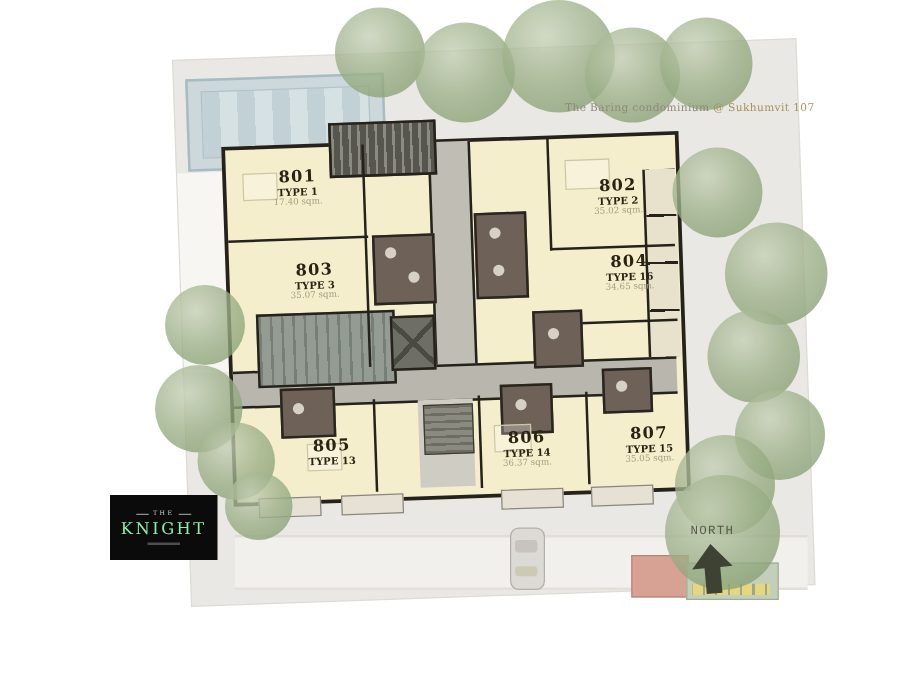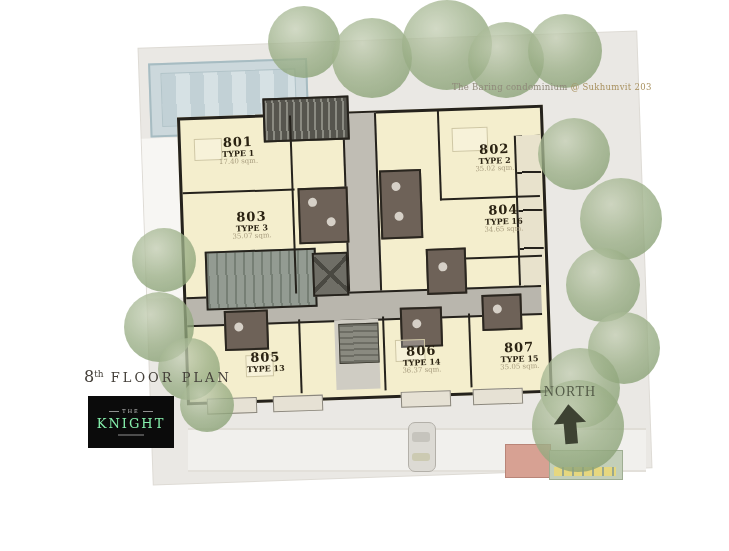--- a/index.html
+++ b/index.html
@@ -69,22 +69,22 @@
   .neighbor{position:absolute;left:505px;top:442px;width:118px;height:36px;}
   .neigh-red{position:absolute;left:0;top:2px;width:44px;height:32px;background:#d7a193;
         border:1px solid #b98578;}
   .neigh-green{position:absolute;left:44px;top:8px;width:72px;height:28px;background:#c3cfb9;
         border:1px solid #9fae93;}
   .neigh-windows{position:absolute;left:4px;bottom:3px;width:62px;height:9px;
         background:repeating-linear-gradient(90deg,#e6d77f 0 8px,#9aa88e 8px 10px);}
 
   
   .compass{position:absolute;left:538px;top:384px;width:64px;text-align:center;}
-  .compass-label{font-family:Liberation Serif, serif;font-size:14px;color:#555c49;
-        letter-spacing:1px;}
+  .compass-label{font-family:Liberation Mono, monospace;font-size:10px;color:#555c49;
+        letter-spacing:1px;margin-top:36px;}
   .compass-arrow{display:block;margin:2px auto 0;transform:rotate(-5deg);}
 
   
   .watermark{position:absolute;left:452px;top:82px;font-size:8.5px;color:#8f897a;
         letter-spacing:.3px;}
   .watermark .suffix{color:#a8915f;}
   .floor-title{position:absolute;left:84px;top:367px;color:#45403a;font-size:13px;
         letter-spacing:3px;}
   .floor-num{font-size:16px;letter-spacing:0;}
   .floor-sup{font-size:9px;vertical-align:super;letter-spacing:0;}
@@ -226,27 +226,23 @@
 
   <div class="compass">
     <div class="compass-label">NORTH</div>
     <svg class="compass-arrow" width="36" height="44" viewBox="0 0 40 44">
       <path d="M20 0 L38 21 L27 21 L27 44 L13 44 L13 21 L2 21 Z" fill="#3d4232"></path>
     </svg>
   </div>
 
   <div class="watermark">
     <span>The Baring condominium</span>
-    <span class="suffix">@ Sukhumvit 203</span>
-  </div>
-
-  <div class="floor-title">
-    <span class="floor-num">8</span><span class="floor-sup">th</span>
-    <span>FLOOR PLAN</span>
-  </div>
+    <span class="suffix">@ Sukhumvit 107</span>
+  </div>
+
 
   <div class="logo">
     <div class="logo-pre-row">
       <span class="logo-dash"></span>
       <span class="logo-pre">THE</span>
       <span class="logo-dash"></span>
     </div>
     <div class="logo-name">KNIGHT</div>
     <div class="logo-tag"></div>
   </div>

